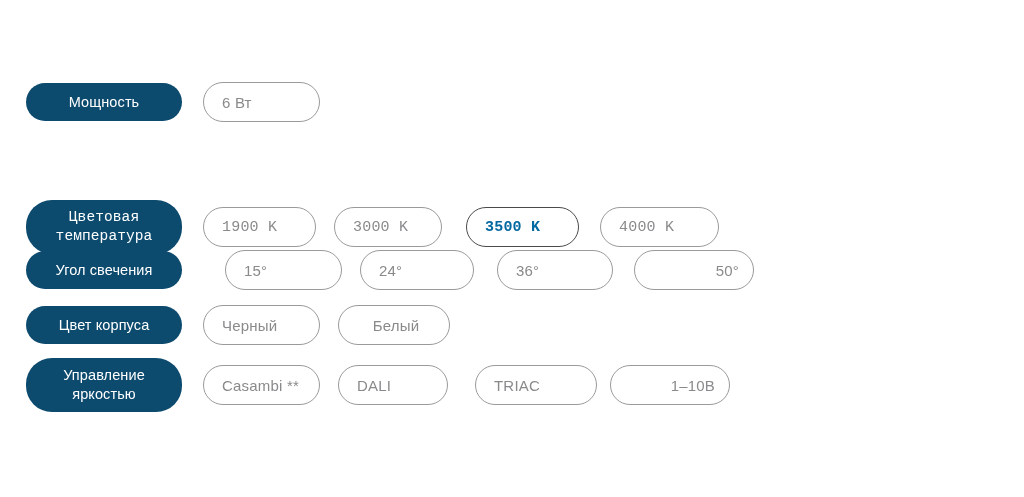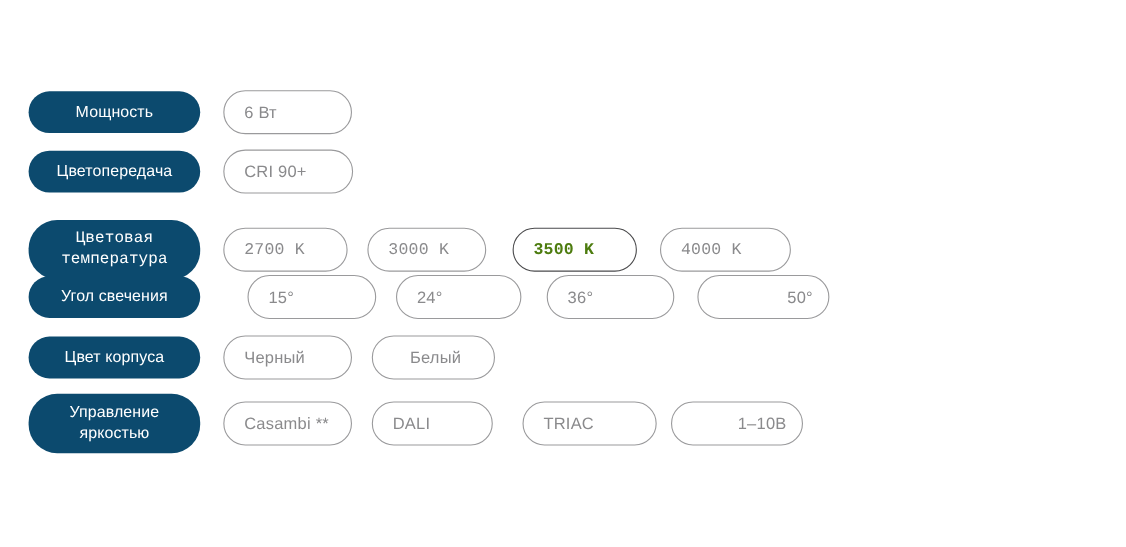--- a/index.html
+++ b/index.html
@@ -76,21 +76,21 @@
     white-space: nowrap;
     flex: 0 0 auto;
   }
   .chip > .chip-text {
     display: inline-block;
     padding-left: 4px;
   }
   .chip.selected {
     border-color: #4a4a4c;
     border-width: 1.6px;
-    color: #4d7c0f;
+    color: #0369a1;
     font-weight: bold;
   }
 
   
   .w-117 { width: 117px; }
   .w-118 { width: 118px; }
   .w-113 { width: 113px; }
   .w-108 { width: 108px; }
   .w-119 { width: 119px; }
   .w-114 { width: 114px; }
@@ -116,41 +116,31 @@
     <div class="row-label">
       <span>Мощность</span>
     </div>
     <div class="options">
       <div class="chip w-117">
         <span class="chip-text">6 Вт</span>
       </div>
     </div>
   </div>
 
-  <div class="spec-row" style="top:136px;">
-    <div class="row-label">
-      <span>Цветопередача</span>
-    </div>
-    <div class="options">
-      <div class="chip w-118">
-        <span class="chip-text">CRI 90+</span>
-      </div>
-    </div>
-  </div>
 
   <div class="spec-row" style="top:200px;font-family:Liberation Mono, monospace;">
     <div class="row-label two-line">
       <span>
         <span>Цветовая</span><br>
         <span>температура</span>
       </span>
     </div>
     <div class="options">
       <div class="chip w-113 gap-18">
-        <span class="chip-text">2700 K</span>
+        <span class="chip-text">1900 K</span>
       </div>
       <div class="chip w-108 gap-24">
         <span class="chip-text">3000 K</span>
       </div>
       <div class="chip w-113 gap-21 selected">
         <span class="chip-text">3500 K</span>
       </div>
       <div class="chip w-119">
         <span class="chip-text">4000 K</span>
       </div>

